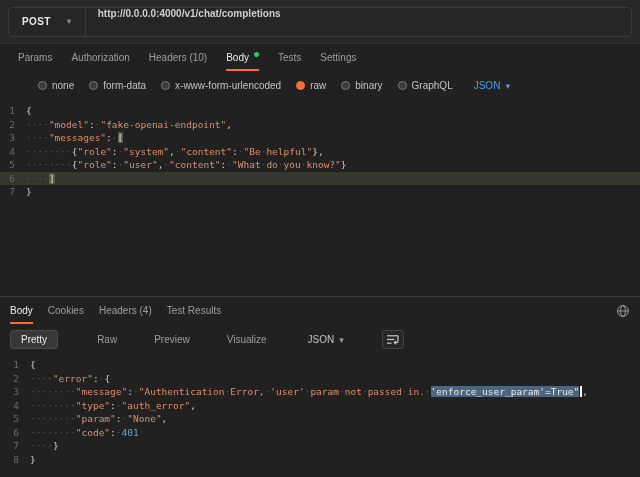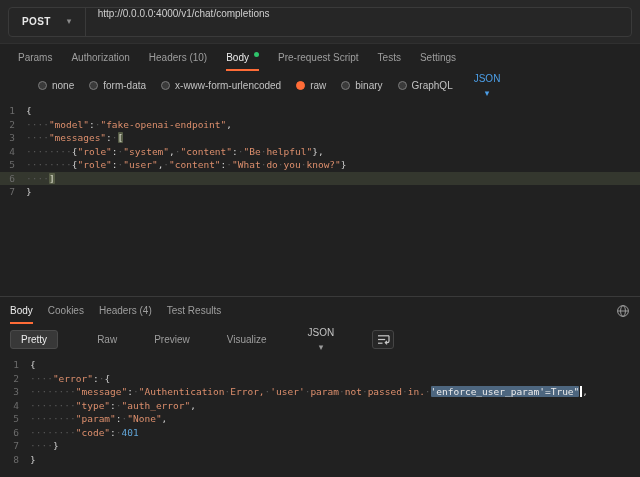--- a/index.html
+++ b/index.html
@@ -16,41 +16,41 @@
   .topbar { height:44px; background:#282828; border-bottom:1px solid #303030;
             display:flex; align-items:center; padding:0 8px; flex:none; }
   .url-control { flex:1; height:30px; background:#262626; border:1px solid #3a3a3a;
                  border-radius:4px; display:flex; align-items:flex-start; overflow:hidden; }
   .method { display:flex; align-items:center; gap:16px; padding:0 13px; height:100%;
             border-right:1px solid #3a3a3a; color:#e8e8e8; font-weight:bold;
             font-size:10px; letter-spacing:.4px; cursor:pointer; }
   .chev { color:#8a8a8a; font-size:9px; line-height:1; }
   .url-input { flex:1; background:transparent; border:none; outline:none;
                color:#cfcfcf; font-size:10px; padding:0 12px;
-               font-family:"Liberation Sans","DejaVu Sans",sans-serif; }
+               font-family:"Liberation Sans","DejaVu Sans",sans-serif;font-weight:bold; }
 
   
   .tabs-row { height:27px; display:flex; align-items:stretch; padding:0 18px; flex:none; }
   .tab { display:flex; align-items:center; margin-right:19px; color:#9e9e9e;
          cursor:pointer; position:relative; white-space:nowrap; }
   .tab.active { color:#ececec; }
   .tab.active::after { content:""; position:absolute; left:0; right:0; bottom:0;
                        height:2px; background:#ff6c37; }
   .dot { width:5px; height:5px; border-radius:50%; background:#2fc46b;
          margin-left:5px; margin-top:-6px; }
 
   
   .radio-row { height:29px; display:flex; align-items:center; padding:0 22px; flex:none;margin-left:16px; }
   .radio { display:flex; align-items:center; margin-right:15px; cursor:pointer;
            color:#c2c2c2; white-space:nowrap; }
   .rb { width:9px; height:9px; border-radius:50%; border:1px solid #7a7a7a;
         background:#3a3a3a; margin-right:5px; flex:none; }
   .rb.selected { background:#ff6c37; border-color:#ff6c37; }
-  .lang-select { display:flex; align-items:center; gap:5px; color:#4c9fe8;
-                 margin-left:6px; cursor:pointer;flex-direction:column; }
+  .lang-select { display:flex; align-items:flex-end; gap:5px; color:#4c9fe8;
+                 margin-left:6px; cursor:pointer; }
   .lang-select .chev { color:#4c9fe8; }
 
   
   .editor { font-family:"DejaVu Sans Mono","Liberation Mono",monospace;
             font-size:9.5px; line-height:13.5px; padding-top:4px;
             background:#212121; overflow:hidden; cursor:text; }
   .request-editor { height:196px; flex:none; }
   .response-editor { flex:1; }
   .code-line { white-space:pre; }
   .code-line.hl { background:#34372e; }
@@ -109,23 +109,20 @@
       <span>Authorization</span>
     </div>
     <div class="tab">
       <span>Headers (10)</span>
     </div>
     <div class="tab active">
       <span>Body</span>
       <span class="dot"></span>
     </div>
     <div class="tab">
-      <span>Pre-request Script</span>
-    </div>
-    <div class="tab">
       <span>Tests</span>
     </div>
     <div class="tab">
       <span>Settings</span>
     </div>
   </div>
 
   <div class="radio-row">
     <label class="radio">
       <span class="rb"></span>

